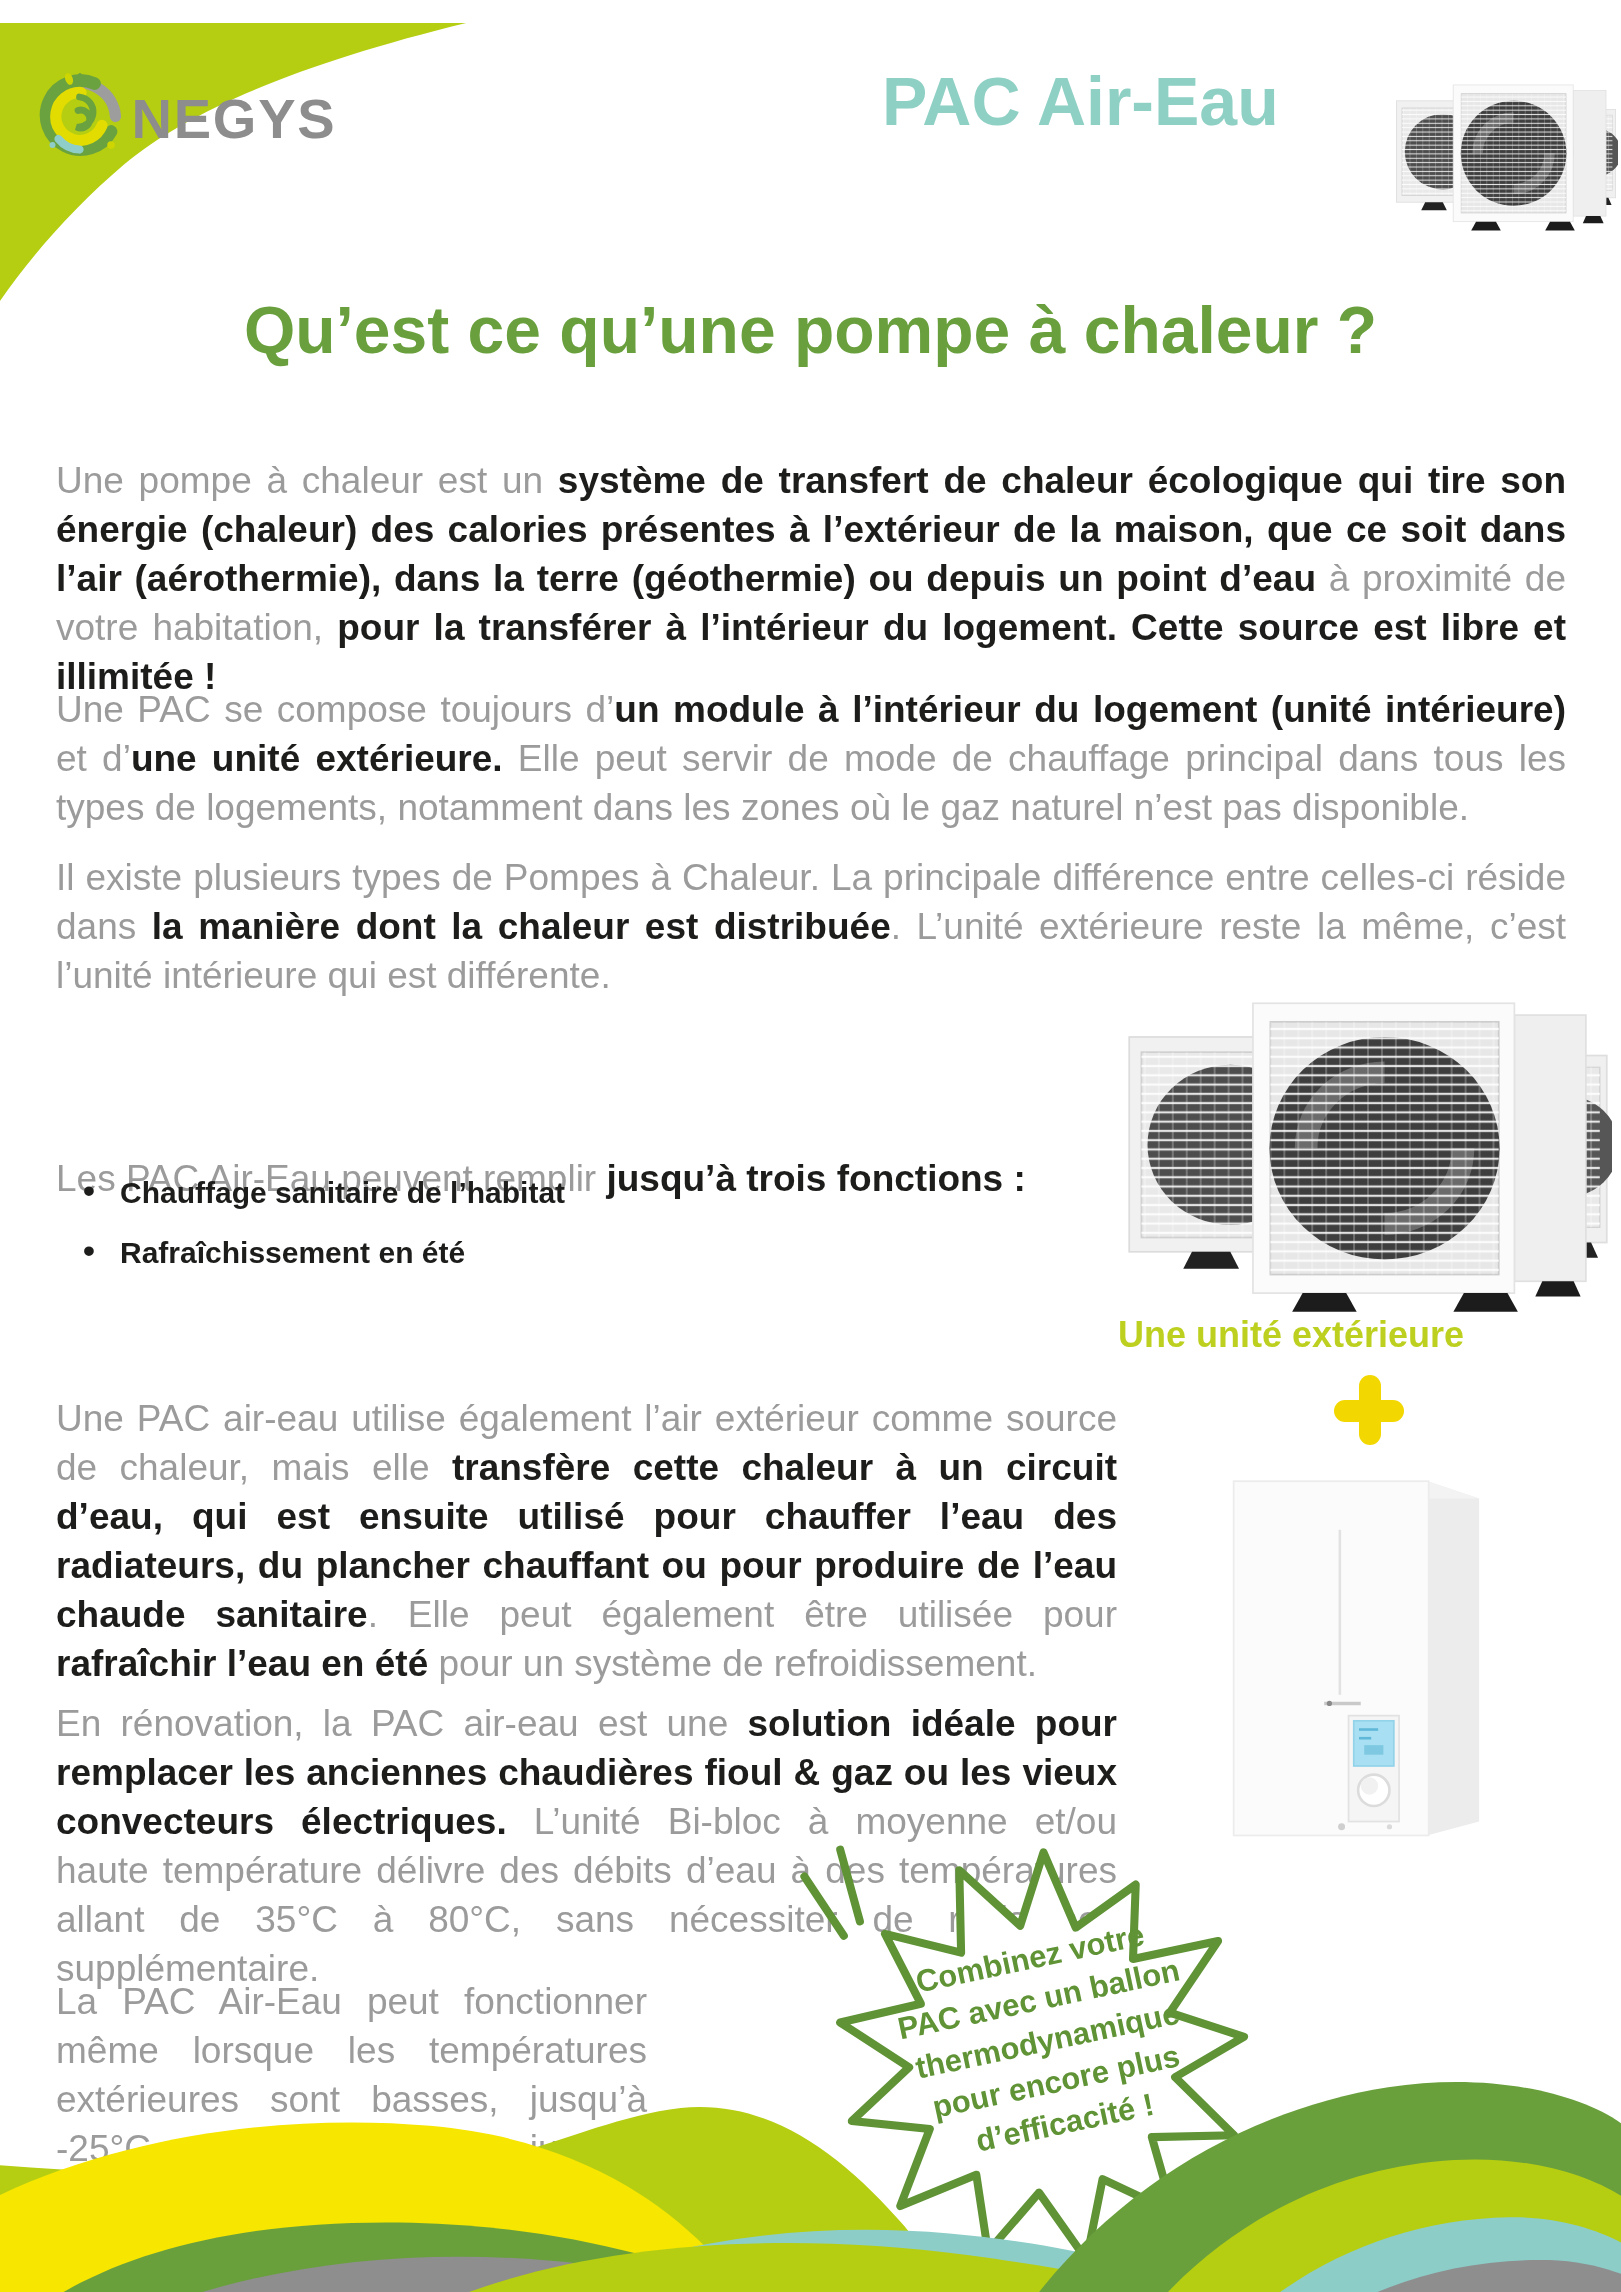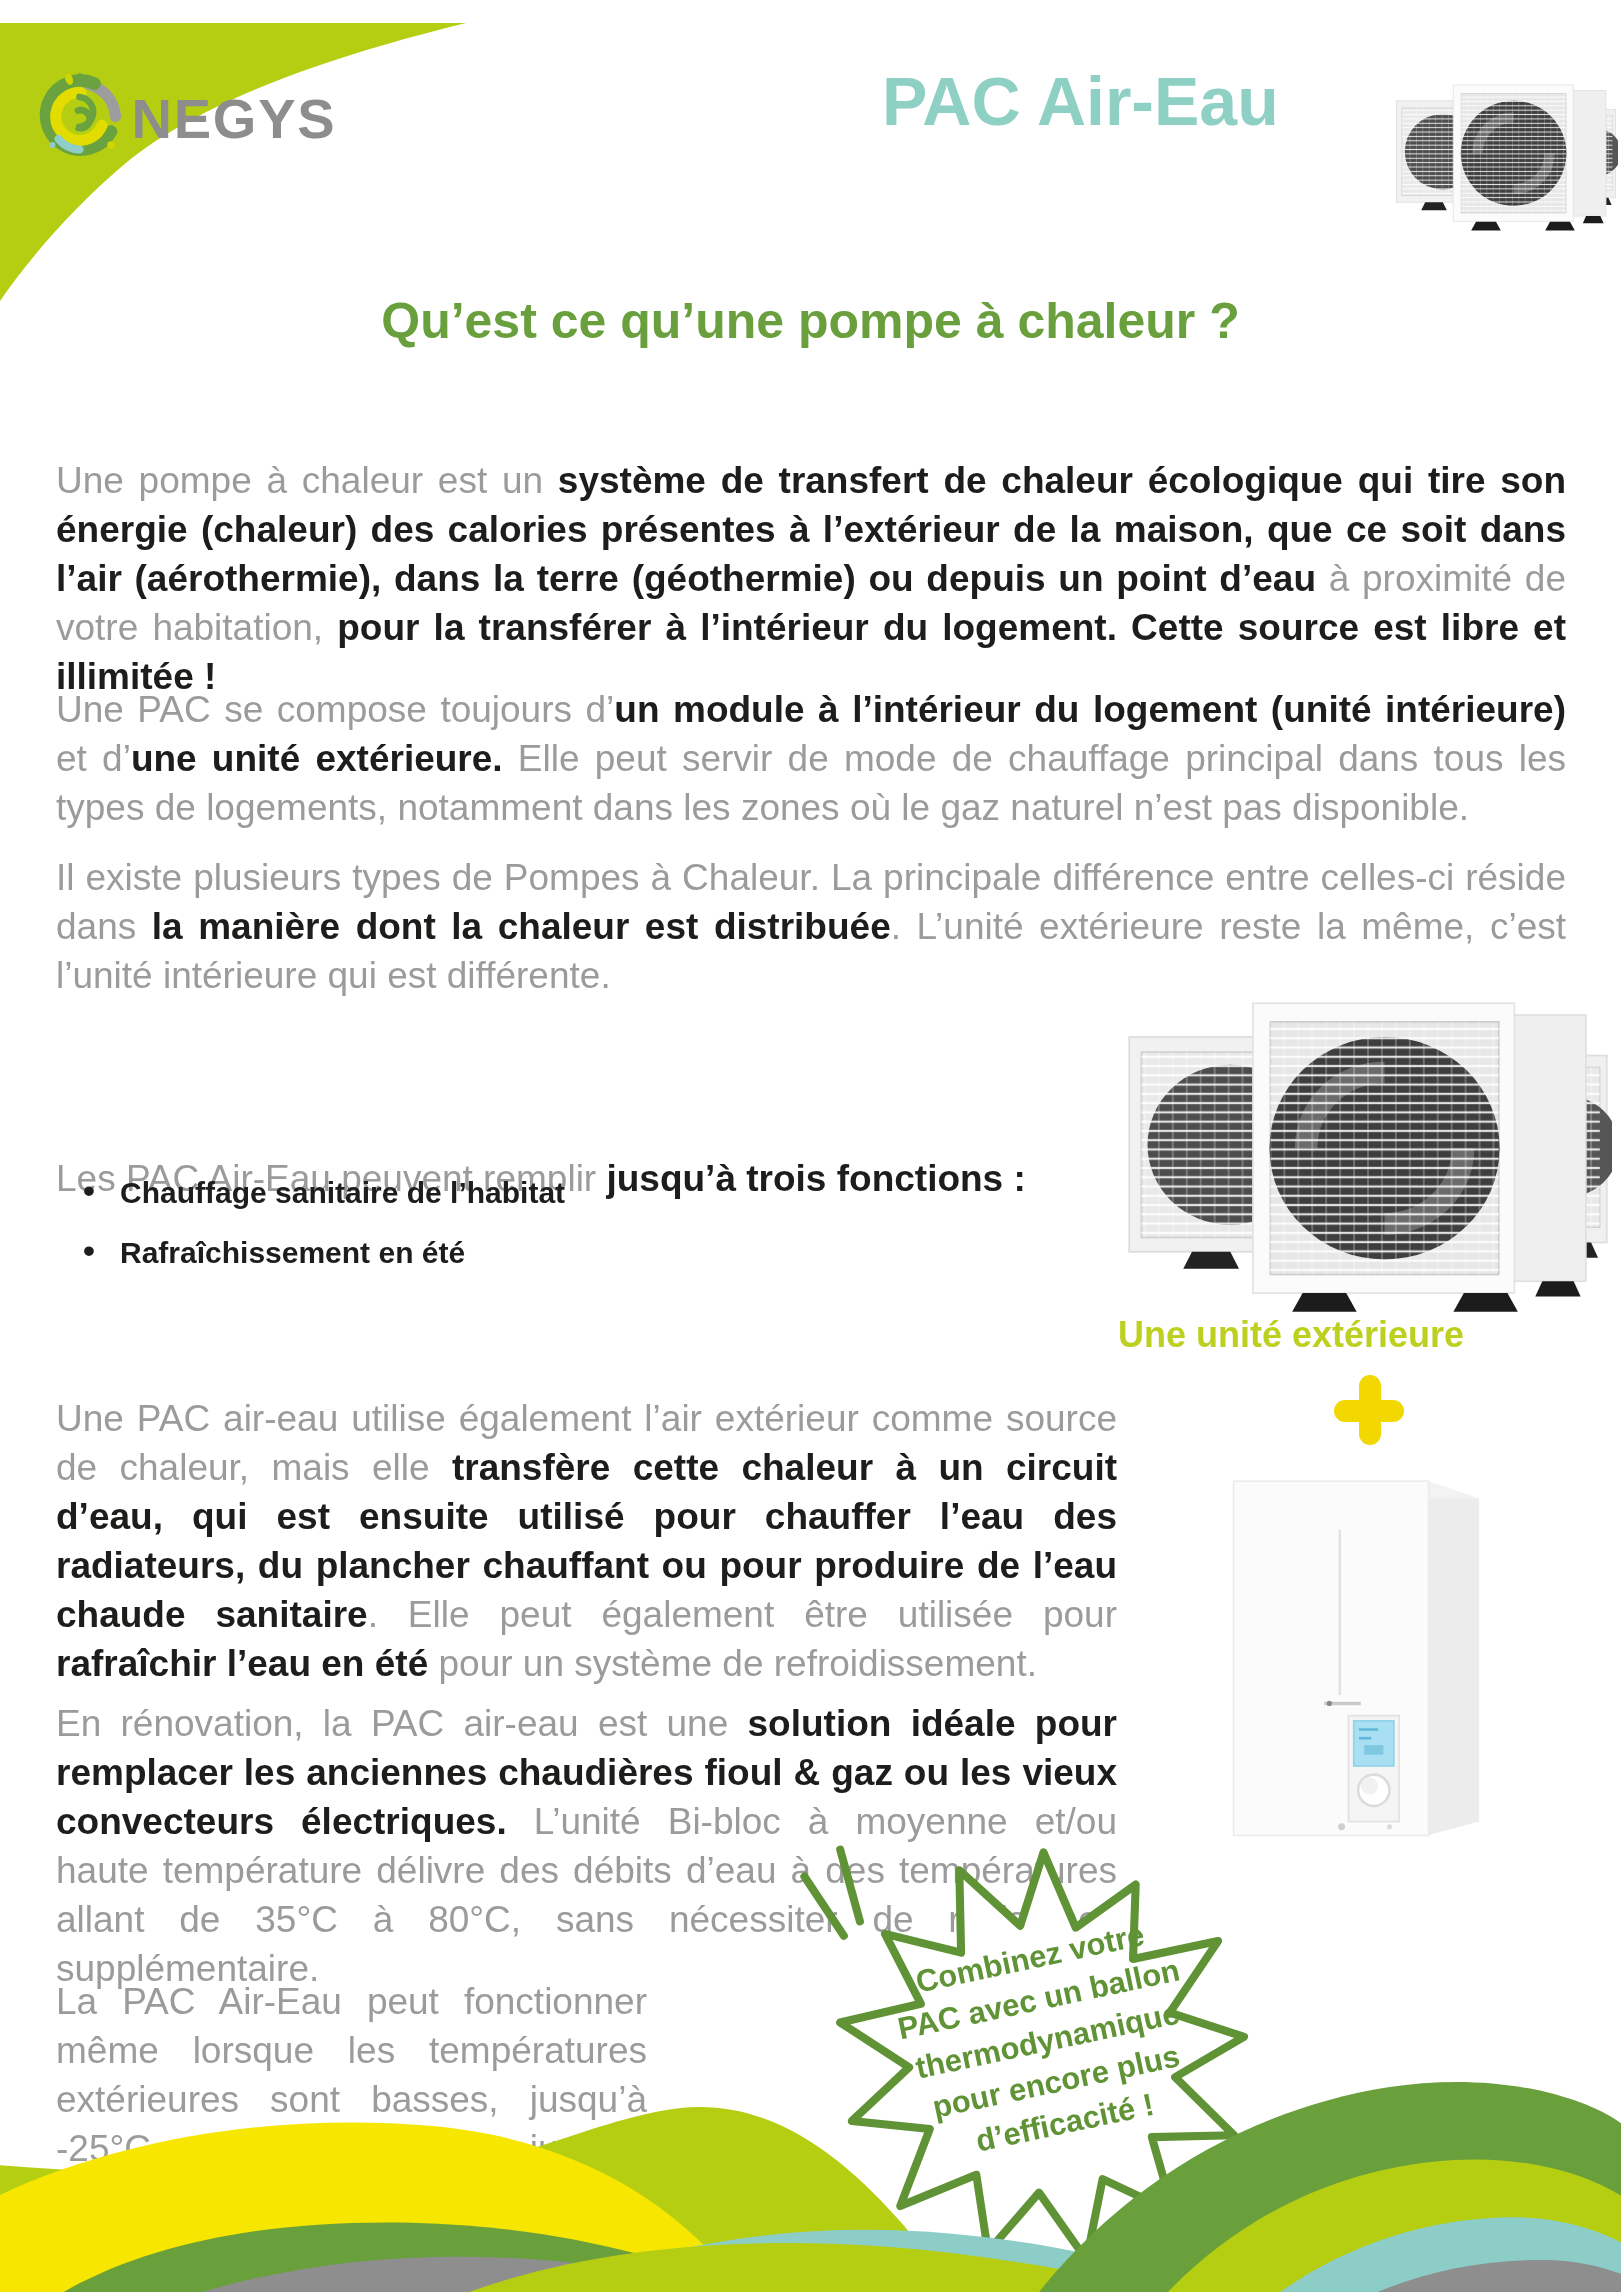--- a/index.html
+++ b/index.html
@@ -7,21 +7,21 @@
         font-family:"Liberation Sans",sans-serif;color:#9b9b9b;margin-top:23px;}
   
   .swoosh{position:absolute;left:0;top:0;width:502px;height:287px;}
   .logo{position:absolute;left:36px;top:50px;display:flex;align-items:center;}
   .logo-icon{width:90px;height:90px;}
   .brand{font-size:56px;font-weight:700;color:#8d8d8d;letter-spacing:1.8px;margin-left:5.4px;}
   .doc-title{position:absolute;left:882px;top:39px;font-size:68px;font-weight:700;color:#8fd0c5;}
   .pumps-small{position:absolute;left:1394px;top:50px;width:224px;height:159px;}
   
   .h1{position:absolute;left:0;top:269px;width:100%;text-align:center;
-      font-size:50px;font-weight:700;color:#69a03d;}
+      font-size:66px;font-weight:700;color:#69a03d;}
   .h2{position:absolute;left:0;top:976px;width:100%;text-align:center;
       font-size:52px;font-weight:700;color:#69a03d;}
   
   .para{position:absolute;font-size:37px;line-height:49px;text-align:justify;color:#9b9b9b;}
   .rt-g{color:#9b9b9b;font-weight:400;}
   .rt-b{color:#1d1d1b;font-weight:700;}
   .p1{left:56px;top:396px;width:1510px;}
   .p2{left:56px;top:625px;width:1510px;}
   .p3{left:56px;top:793px;width:1510px;}
   .intro-line{left:56px;top:1094px;width:1061px;}

